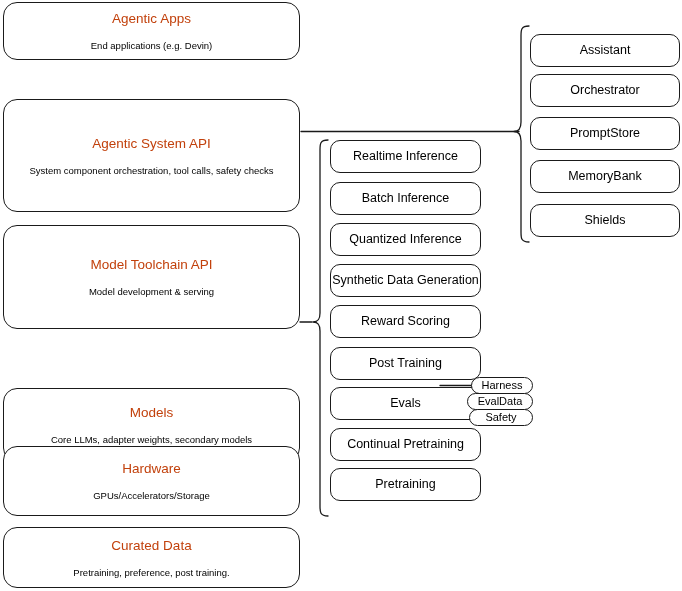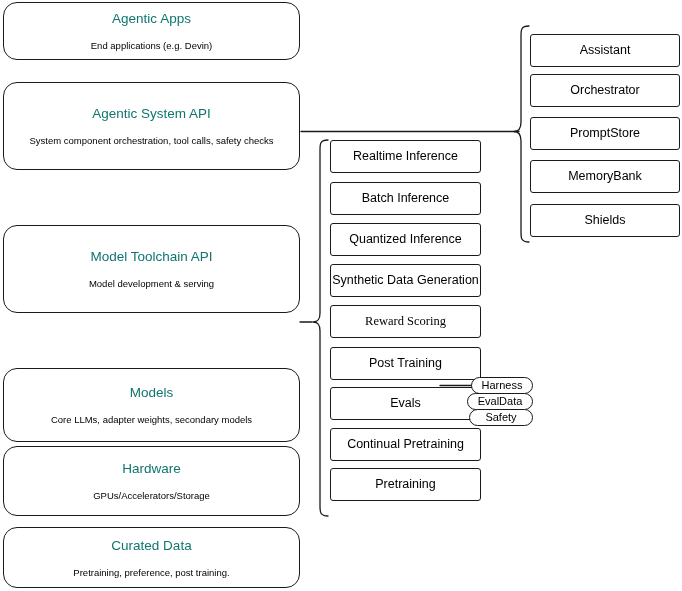--- a/index.html
+++ b/index.html
@@ -35,32 +35,32 @@
 
   
   .layer {
     border-radius: 14px;
     left: 3px;
     width: 297px;
   }
   .layer .title {
     font-size: 13.5px;
     line-height: 17px;
-    color: #0f766e;
+    color: #c2410c;
   }
   .layer .subtitle {
     font-size: 9.5px;
     line-height: 13px;
     margin-top: 12px;
     color: #000;
   }
 
   
   .chip {
-    border-radius: 3px;
+    border-radius: 10px;
     height: 33px;
     font-size: 12.5px;
     line-height: 33px;
   }
   .chip span {
     display: block;
     width: 100%;
   }
 
   .chip-mid {
@@ -107,31 +107,31 @@
 </head>
 <body>
 
 <div id="canvas">
 
   <div class="box layer" id="layer-0" style="top: 2px; height: 58px;">
     <div class="title">Agentic Apps</div>
     <div class="subtitle">End applications (e.g. Devin)</div>
   </div>
 
-  <div class="box layer" id="layer-1" style="top: 82px; height: 88px;">
+  <div class="box layer" id="layer-1" style="top: 99px; height: 113px;">
     <div class="title">Agentic System API</div>
     <div class="subtitle">System component orchestration, tool calls, safety checks</div>
   </div>
 
-  <div class="box layer" id="layer-2" style="top: 225px; height: 88px;">
+  <div class="box layer" id="layer-2" style="top: 225px; height: 104px;">
     <div class="title">Model Toolchain API</div>
     <div class="subtitle">Model development &amp; serving</div>
   </div>
 
-  <div class="box layer" id="layer-3" style="top: 368px; height: 74px;">
+  <div class="box layer" id="layer-3" style="top: 388px; height: 74px;">
     <div class="title">Models</div>
     <div class="subtitle">Core LLMs, adapter weights, secondary models</div>
   </div>
 
   <div class="box layer" id="layer-4" style="top: 446px; height: 70px;">
     <div class="title">Hardware</div>
     <div class="subtitle">GPUs/Accelerators/Storage</div>
   </div>
 
   <div class="box layer" id="layer-5" style="top: 527px; height: 61px;">
@@ -171,21 +171,21 @@
   </div>
   <div class="box chip chip-mid" id="mid-1" style="top: 182px;">
     <span>Batch Inference</span>
   </div>
   <div class="box chip chip-mid" id="mid-2" style="top: 223px;">
     <span>Quantized Inference</span>
   </div>
   <div class="box chip chip-mid" id="mid-3" style="top: 264px;">
     <span>Synthetic Data Generation</span>
   </div>
-  <div class="box chip chip-mid" id="mid-4" style="top: 305px; font-family: Liberation Serif, serif;">
+  <div class="box chip chip-mid" id="mid-4" style="top: 305px;">
     <span>Reward Scoring</span>
   </div>
   <div class="box chip chip-mid" id="mid-5" style="top: 347px;">
     <span>Post Training</span>
   </div>
   <div class="box chip chip-mid" id="mid-6" style="top: 387px;">
     <span>Evals</span>
   </div>
   <div class="box chip chip-mid" id="mid-7" style="top: 428px;">
     <span>Continual Pretraining</span>

